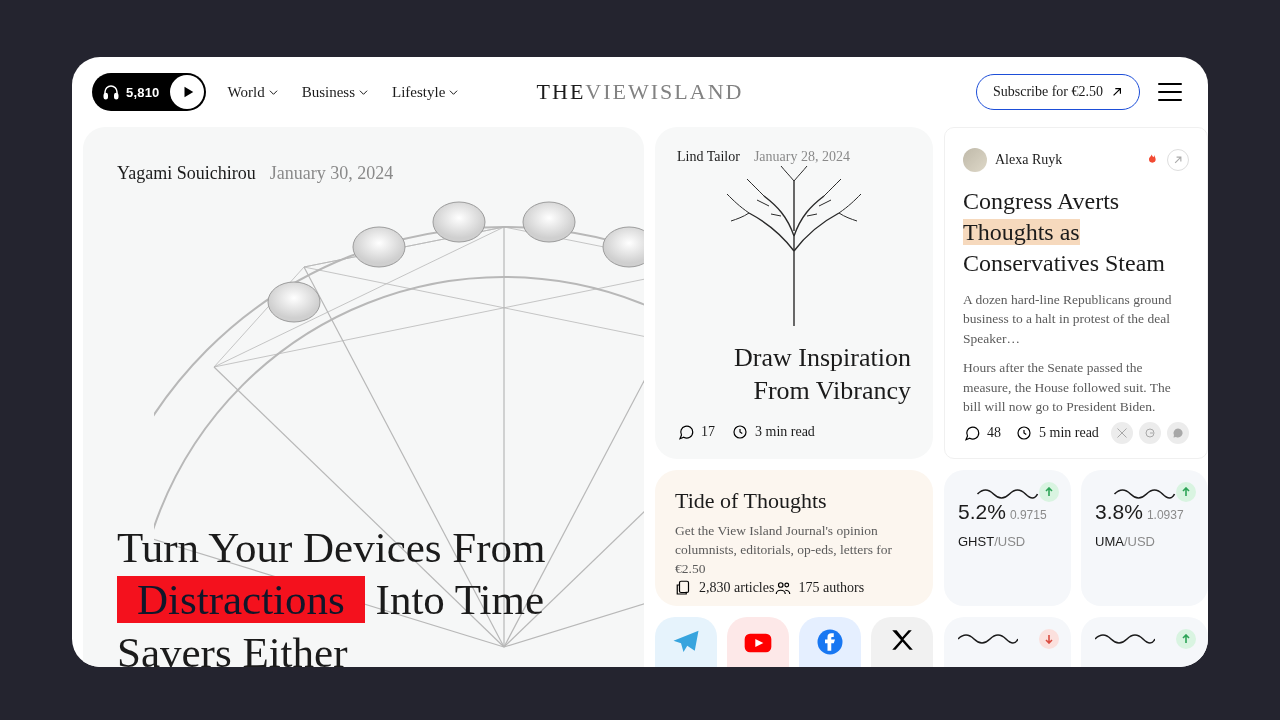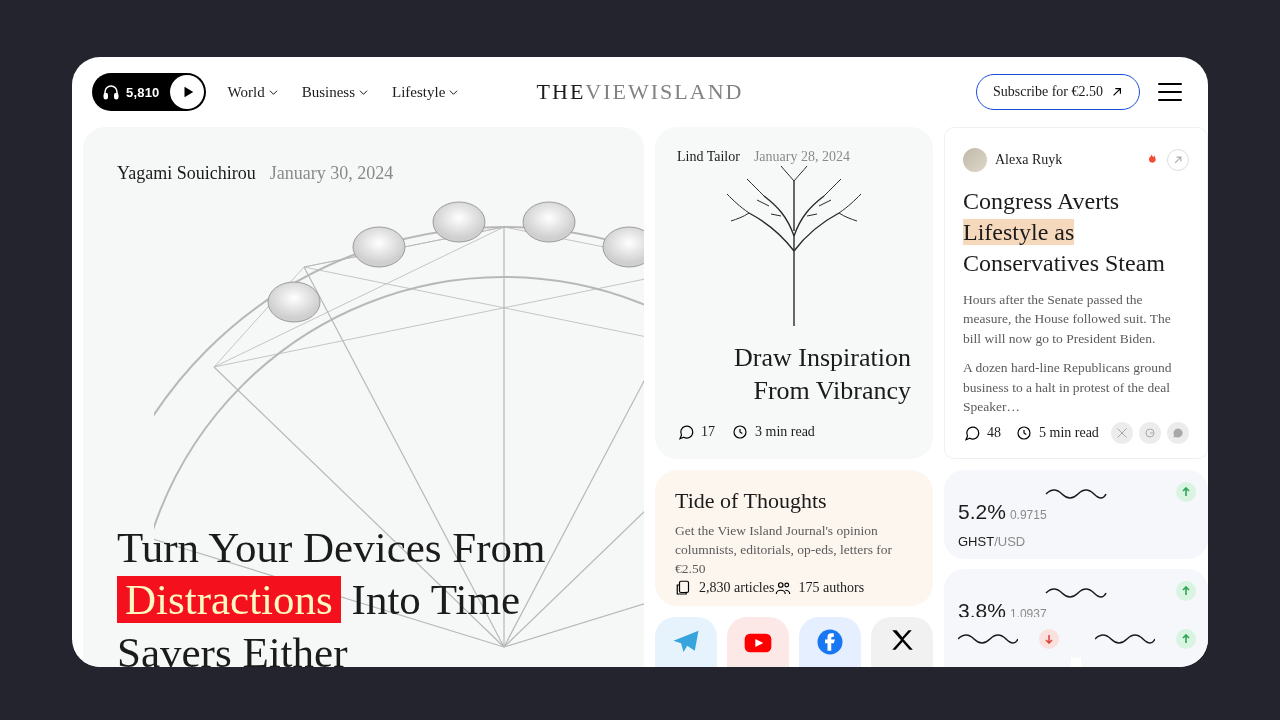--- a/index.html
+++ b/index.html
@@ -50,21 +50,21 @@
           grid-template-columns: 561px 278px 264px;
           grid-template-rows: 332px 136px 120px;
           column-gap:11px; row-gap:11px;
           padding:0 11px 11px 11px; overflow:hidden; }
 
   .card-hero { grid-column:1; grid-row:1 / span 3; border-radius:22px; background:#f6f7f7; position:relative; overflow:hidden; padding:0; }
   .hero-meta { position:absolute; left:34px; top:36px; display:flex; gap:14px; font-family:Georgia,serif; font-size:18px; z-index:2; }
   .hero-meta .author { color:var(--c-text); }
   .hero-meta .date   { color:var(--c-soft); }
   .hero-title { position:absolute; left:34px; bottom:58px; right:34px; font-family:Georgia,"Times New Roman",serif; font-size:43px; line-height:1.22; font-weight:400; z-index:2; }
-  .hero-title .hl { background:var(--c-red); color:#fef9c3; padding:0 8px;text-align:center; }
+  .hero-title .hl { background:var(--c-red); color:#0f172a; padding:0 20px;text-align:center; }
   .wheel { position:absolute; right:-210px; top:0px; }
 
   .card-inspire { grid-column:2; grid-row:1; border-radius:22px; background:#f7f8f8; padding:22px 22px 18px; display:flex; flex-direction:column; position:relative; overflow:hidden; }
   .card-top-meta { display:flex; gap:14px; font-family:Georgia,serif; font-size:14px; position:relative; z-index:2; }
   .card-top-meta .author { color:var(--c-text); font-weight:500; }
   .card-top-meta .date   { color:var(--c-soft); }
   .inspire-title { margin-top:auto; font-family:Georgia,serif; font-size:26px; line-height:1.25; font-weight:400; padding-top:10px; position:relative; z-index:2;text-align:right; }
   .meta-bottom { display:flex; align-items:center; gap:16px; margin-top:16px; font-family:Georgia,serif; font-size:14px; color:var(--c-text); position:relative; z-index:2; }
   .meta-chip { display:flex; align-items:center; gap:6px; }
   .tree { position:absolute; left:50%; transform:translateX(-50%); top:34px; z-index:1; }
@@ -83,21 +83,21 @@
   .share-icons { margin-left:auto; display:flex; gap:6px; }
   .share-dot { width:22px; height:22px; border-radius:50%; background:#ececec; display:flex; align-items:center; justify-content:center; }
   .share-dot svg { width:12px; height:12px; fill:#a8a8a8; }
 
   .card-tide { grid-column:2; grid-row:2; border-radius:22px; background:var(--c-cream); padding:18px 20px; display:flex; flex-direction:column; }
   .tide-title { font-family:Georgia,serif; font-size:22px; }
   .tide-copy  { font-family:Georgia,serif; font-size:13.5px; line-height:1.4; color:var(--c-muted); margin-top:8px; }
   .tide-stats { display:flex; margin-top:auto; font-family:Georgia,serif; font-size:14px; }
   .tide-stats .meta-chip svg { stroke:#000;}
 
-  .ticker-wrap { grid-column:3; grid-row:2; display:grid; grid-template-columns:1fr; gap:10px; }
+  .ticker-wrap { grid-column:3; grid-row:2; display:grid; grid-template-columns:1fr 1fr; gap:10px; }
   .ticker { border-radius:20px; background:var(--c-ticker-bg); padding:14px 14px 10px; display:flex; flex-direction:column; position:relative; }
   .squiggle { height:16px; }
   .t-badge { position:absolute; right:12px; top:12px; width:20px; height:20px; border-radius:50%; display:flex; align-items:center;justify-content:center; }
   .t-up   { background:#d9f4e1; }
   .t-down { background:#fbe0dd; }
   .t-pct { font-family:-apple-system,Helvetica,Arial,sans-serif; font-size:21px; font-weight:500; margin-top:12px; }
   .t-sub { font-family:-apple-system,Helvetica,Arial,sans-serif; font-size:12px; color:var(--c-soft); margin-left:4px; }
   .t-sym { font-family:-apple-system,Helvetica,Arial,sans-serif; font-size:13px; margin-top:10px; }
   .t-sym .pair { color:var(--c-soft); }
 
@@ -287,25 +287,25 @@
               </svg>
             <span class="ring">
               <svg width="10" height="10" viewBox="0 0 14 14">
                   <path d="M3 11 L11 3 M5 3 H11 V9" stroke="#aaa" stroke-width="1.6" fill="none"></path>
                 </svg>
             </span>
           </div>
         </div>
         <div class="cong-title">
           <span>Congress Averts</span>
-          <span class="mk">Lifestyle as</span>
+          <span class="mk">Thoughts as</span>
           <span>Conservatives Steam</span>
         </div>
+        <div class="cong-para">A dozen hard-line Republicans ground business to a halt in protest of the deal Speaker…</div>
         <div class="cong-para">Hours after the Senate passed the measure, the House followed suit. The bill will now go to President Biden.</div>
-        <div class="cong-para">A dozen hard-line Republicans ground business to a halt in protest of the deal Speaker…</div>
         <div class="cong-bottom">
           <div class="meta-chip" style="margin-right:14px">
             <svg width="18" height="18" viewBox="0 0 24 24" fill="none" stroke="#000" stroke-width="1.6">
                 <path d="M21 12a8 8 0 0 1-12 7l-5 2 2-5a8 8 0 1 1 15-4z"></path>
               </svg>
             <span>48</span>
           </div>
           <div class="meta-chip">
             <svg width="18" height="18" viewBox="0 0 24 24" fill="none" stroke="#000" stroke-width="1.6">
                 <circle cx="12" cy="12" r="8"></circle>

